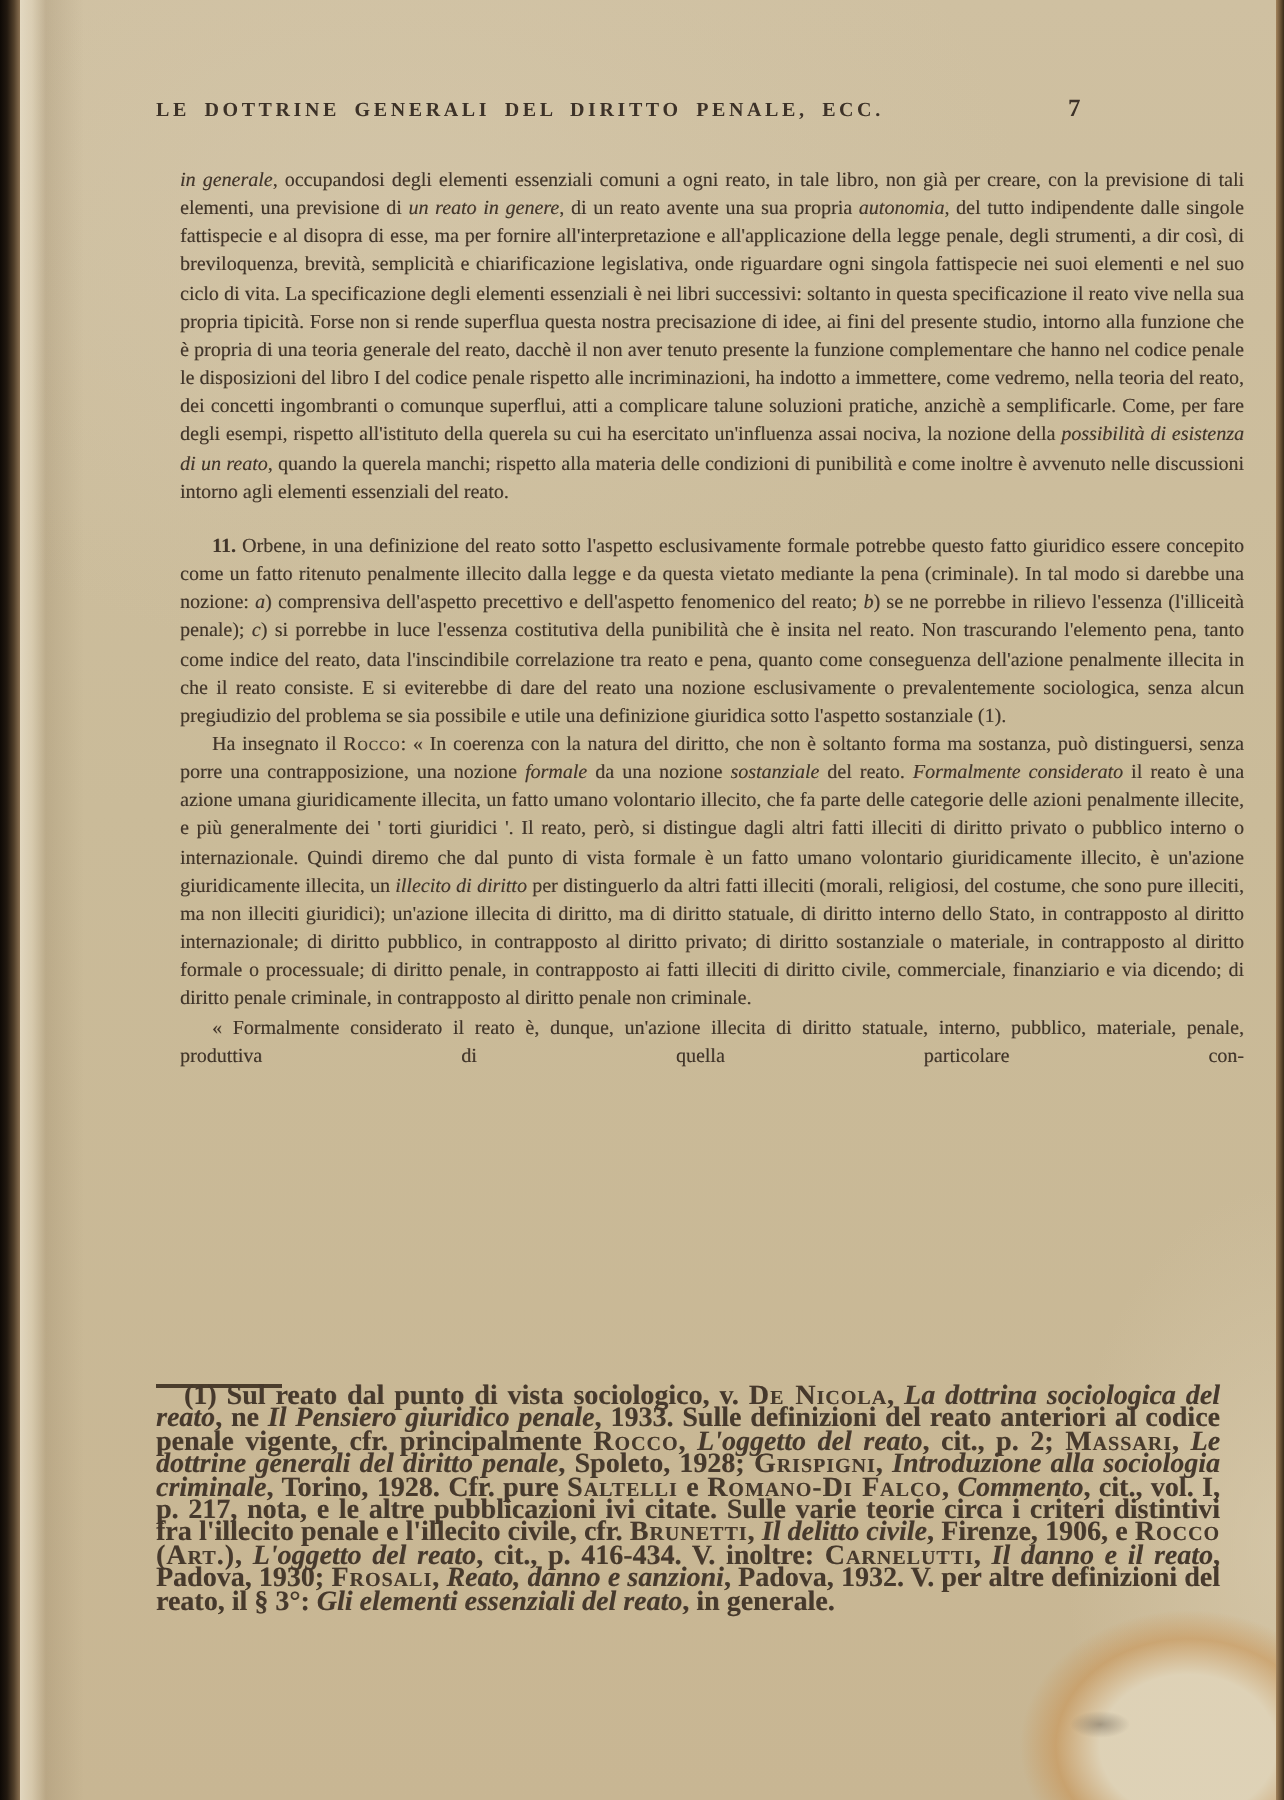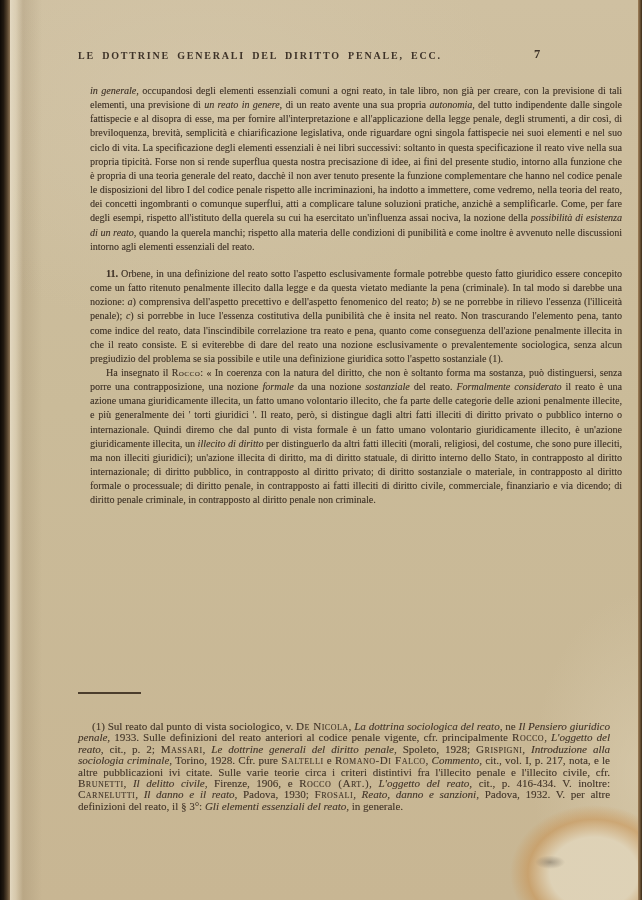--- a/index.html
+++ b/index.html
@@ -72,47 +72,49 @@
   .para.indent { text-indent: 16px; }
   .para.jlast { text-align-last: justify; }
   .i  { font-style: italic; }
   .b  { font-weight: bold; font-family: Liberation Serif, serif; }
   .sc { font-variant: small-caps; letter-spacing: 0.5px; }
   .fnsep {
     position: absolute; left: 68px; top: 692px; width: 63px;
     border-top: 2px solid #4b3d2c;
   }
   .footnote {
-    position: absolute; left: 68px; width: 532px; top: 721px;
-    font-size: 11px;
+    position: absolute; left: 68px; width: 532px; top: 693px;
+    font-size: 14px;
     line-height: 11.4px;
     text-align: justify;
     text-indent: 14px;
     color: #46392c;
     text-shadow: 0.2px 0.2px 0.3px rgba(72,56,40,0.4);
+    font-weight: bold;
   }
 </style>
 </head>
 <body>
 
 <div class="scan">
   <div class="edge-left"></div>
   <div class="edge-right"></div>
 
   <div class="paper">
 
     <div class="running-header">
       <span class="htitle">LE DOTTRINE GENERALI DEL DIRITTO PENALE, ECC.</span>
       <span class="pagenum">7</span>
     </div>
 
     <div class="pagebody">
       <p class="para"><span class="i">in generale</span><span>, occupandosi degli elementi essenziali comuni a ogni reato, in tale libro, non già per creare, con la previsione di tali elementi, una previsione di </span><span class="i">un reato in genere</span><span>, di un reato avente una sua propria </span><span class="i">autonomia</span><span>, del tutto indipendente dalle singole fattispecie e al disopra di esse, ma per fornire all'interpretazione e all'applicazione della legge penale, degli strumenti, a dir così, di breviloquenza, brevità, semplicità e chiarificazione legislativa, onde riguardare ogni singola fattispecie nei suoi elementi e nel suo ciclo di vita. La specificazione degli elementi essenziali è nei libri successivi: soltanto in questa specificazione il reato vive nella sua propria tipicità. Forse non si rende superflua questa nostra precisazione di idee, ai fini del presente studio, intorno alla funzione che è propria di una teoria generale del reato, dacchè il non aver tenuto presente la funzione complementare che hanno nel codice penale le disposizioni del libro I del codice penale rispetto alle incriminazioni, ha indotto a immettere, come vedremo, nella teoria del reato, dei concetti ingombranti o comunque superflui, atti a complicare talune soluzioni pratiche, anzichè a semplificarle. Come, per fare degli esempi, rispetto all'istituto della querela su cui ha esercitato un'influenza assai nociva, la nozione della </span><span class="i">possibilità di esistenza di un reato</span><span>, quando la querela manchi; rispetto alla materia delle condizioni di punibilità e come inoltre è avvenuto nelle discussioni intorno agli elementi essenziali del reato.</span></p>
       <p class="para gap-before indent"><span class="b">11.</span><span> Orbene, in una definizione del reato sotto l'aspetto esclusivamente formale potrebbe questo fatto giuridico essere concepito come un fatto ritenuto penalmente illecito dalla legge e da questa vietato mediante la pena (criminale). In tal modo si darebbe una nozione: </span><span class="i">a</span><span>) comprensiva dell'aspetto precettivo e dell'aspetto fenomenico del reato; </span><span class="i">b</span><span>) se ne porrebbe in rilievo l'essenza (l'illiceità penale); </span><span class="i">c</span><span>) si porrebbe in luce l'essenza costitutiva della punibilità che è insita nel reato. Non trascurando l'elemento pena, tanto come indice del reato, data l'inscindibile correlazione tra reato e pena, quanto come conseguenza dell'azione penalmente illecita in che il reato consiste. E si eviterebbe di dare del reato una nozione esclusivamente o prevalentemente sociologica, senza alcun pregiudizio del problema se sia possibile e utile una definizione giuridica sotto l'aspetto sostanziale (1).</span></p>
       <p class="para indent"><span>Ha insegnato il </span><span class="sc">Rocco</span><span>: « In coerenza con la natura del diritto, che non è soltanto forma ma sostanza, può distinguersi, senza porre una contrapposizione, una nozione </span><span class="i">formale</span><span> da una nozione </span><span class="i">sostanziale</span><span> del reato. </span><span class="i">Formalmente considerato</span><span> il reato è una azione umana giuridicamente illecita, un fatto umano volontario illecito, che fa parte delle categorie delle azioni penalmente illecite, e più generalmente dei ' torti giuridici '. Il reato, però, si distingue dagli altri fatti illeciti di diritto privato o pubblico interno o internazionale. Quindi diremo che dal punto di vista formale è un fatto umano volontario giuridicamente illecito, è un'azione giuridicamente illecita, un </span><span class="i">illecito di diritto</span><span> per distinguerlo da altri fatti illeciti (morali, religiosi, del costume, che sono pure illeciti, ma non illeciti giuridici); un'azione illecita di diritto, ma di diritto statuale, di diritto interno dello Stato, in contrapposto al diritto internazionale; di diritto pubblico, in contrapposto al diritto privato; di diritto sostanziale o materiale, in contrapposto al diritto formale o processuale; di diritto penale, in contrapposto ai fatti illeciti di diritto civile, commerciale, finanziario e via dicendo; di diritto penale criminale, in contrapposto al diritto penale non criminale.</span></p>
+      <p class="para indent jlast"><span>« Formalmente considerato il reato è, dunque, un'azione illecita di diritto statuale, interno, pubblico, materiale, penale, produttiva di quella particolare con-</span></p>
     </div>
 
     <div class="fnsep"></div>
 
     <div class="footnote"><span>(1) Sul reato dal punto di vista sociologico, v. </span><span class="sc">De Nicola</span><span>, </span><span class="i">La dottrina sociologica del reato</span><span>, ne </span><span class="i">Il Pensiero giuridico penale</span><span>, 1933. Sulle definizioni del reato anteriori al codice penale vigente, cfr. principalmente </span><span class="sc">Rocco</span><span>, </span><span class="i">L'oggetto del reato</span><span>, cit., p. 2; </span><span class="sc">Massari</span><span>, </span><span class="i">Le dottrine generali del diritto penale</span><span>, Spoleto, 1928; </span><span class="sc">Grispigni</span><span>, </span><span class="i">Introduzione alla sociologia criminale</span><span>, Torino, 1928. Cfr. pure </span><span class="sc">Saltelli</span><span> e </span><span class="sc">Romano-Di Falco</span><span>, </span><span class="i">Commento</span><span>, cit., vol. I, p. 217, nota, e le altre pubblicazioni ivi citate. Sulle varie teorie circa i criteri distintivi fra l'illecito penale e l'illecito civile, cfr. </span><span class="sc">Brunetti</span><span>, </span><span class="i">Il delitto civile</span><span>, Firenze, 1906, e </span><span class="sc">Rocco (Art.)</span><span>, </span><span class="i">L'oggetto del reato</span><span>, cit., p. 416-434. V. inoltre: </span><span class="sc">Carnelutti</span><span>, </span><span class="i">Il danno e il reato</span><span>, Padova, 1930; </span><span class="sc">Frosali</span><span>, </span><span class="i">Reato, danno e sanzioni</span><span>, Padova, 1932. V. per altre definizioni del reato, il § 3°: </span><span class="i">Gli elementi essenziali del reato</span><span>, in generale.</span></div>
 
   </div>
 </div>
 
 </body></html>

